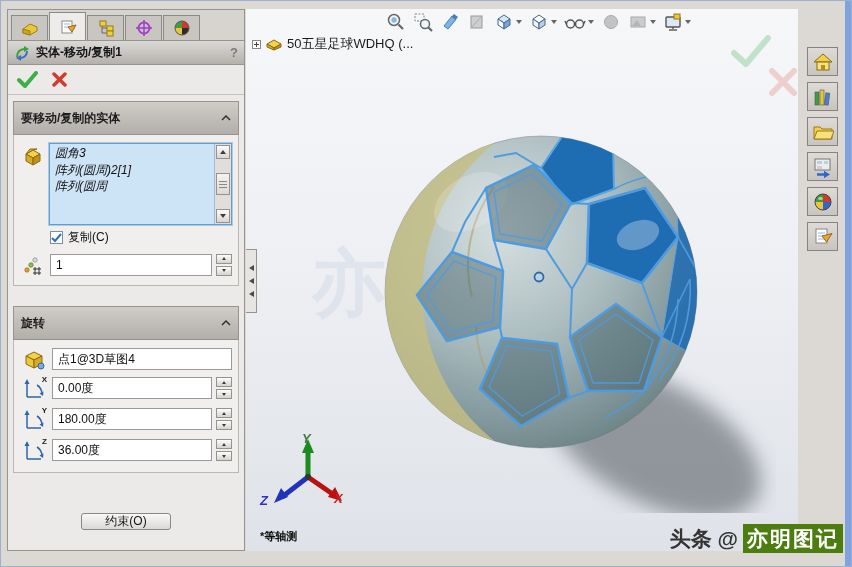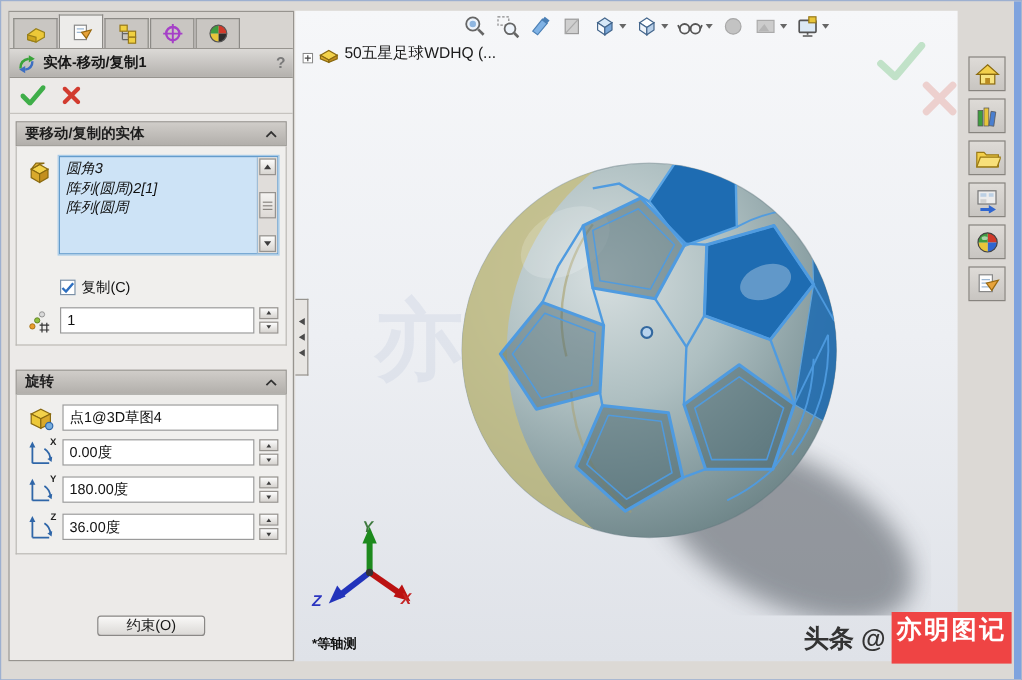--- a/index.html
+++ b/index.html
@@ -14,40 +14,40 @@
   .tabstrip { height:31px; background:#d7d4d0; display:flex; align-items:flex-end; padding:2px 3px 0; border-bottom:1px solid #97948f; }
   .pmtab { width:37px; height:25px; border:1px solid #8c8a86; border-bottom:none; background:#c9c6c2;
            display:flex; align-items:center; justify-content:center; margin-right:1px; }
   .pmtab.active { background:#edecea; height:28px; }
   .titlebar { height:24px; background:linear-gradient(#dbd9d6,#b4b1ad); display:flex; align-items:center;
               gap:5px; padding:0 6px; border-bottom:1px solid #97948f; }
   .titlebar .t { flex:1; font-weight:bold; font-size:12px; color:#161616; white-space:nowrap; }
   .help { color:#7a7a7a; font-weight:bold; font-size:13px; }
   .okrow { height:30px; display:flex; align-items:center; gap:14px; padding:0 9px; border-bottom:1px solid #c6c3bf; }
   .pmscroll { flex:1; padding:6px 5px 0; display:flex; flex-direction:column; }
-  .ghead { height:21px; background:linear-gradient(#d0cdc9,#b2afab); border:1px solid #97948f;
+  .ghead { height:34px; background:linear-gradient(#d0cdc9,#b2afab); border:1px solid #97948f;
            display:flex; align-items:center; padding:0 7px; font-size:12px; font-weight:bold; color:#1d1d1d; }
   .ghead .sp { flex:1; }
   .gbody { border:1px solid #bbb8b4; border-top:none; background:#f0efed; padding:8px 6px 9px; }
 
   .listrow { display:flex; gap:3px;font-style:italic; }
   .licon { width:26px; display:flex; justify-content:center; padding-top:3px; }
   .listbox { flex:1; height:82px; background:#cde3f6; border:1px solid #649ccc; display:flex; outline:1px solid #a8cbe8; }
   .items { flex:1; overflow:hidden; font-size:12px; line-height:16.5px; padding:1px 0 0 5px; color:#101010; white-space:nowrap; }
   .sbar { width:17px; background:#e0ddda; border-left:1px solid #9fbdd6; display:flex; flex-direction:column;
           align-items:center; justify-content:space-between; padding:1px; }
   .sbtn { width:14px; height:14px; background:linear-gradient(#fcfcfb,#d8d5d1); border:1px solid #96938f;
           display:flex; align-items:center; justify-content:center; }
   .sthumb { width:14px; height:22px; background:linear-gradient(#f4f3f1,#ddd9d5); border:1px solid #96938f;
             display:flex; flex-direction:column; gap:2px; align-items:center; justify-content:center; }
   .grip { width:8px; height:1px; background:#8a8782; }
   .tri-up { width:0; height:0; border-left:3px solid transparent; border-right:3px solid transparent; border-bottom:4px solid #3d3d3d; }
   .tri-dn { width:0; height:0; border-left:3px solid transparent; border-right:3px solid transparent; border-top:4px solid #3d3d3d; }
 
-  .checkrow { margin:19px 0 2px 30px; display:flex; align-items:center; gap:5px; font-size:12px; color:#101010; }
+  .checkrow { margin:4px 0 2px 30px; display:flex; align-items:center; gap:5px; font-size:12px; color:#101010; }
   .cbx { width:13px; height:13px; background:#fff; border:1px solid #7a8fa6; display:flex; align-items:center; justify-content:center; }
   .copiesrow { display:flex; align-items:center; gap:4px; margin-top:7px; }
   .field { flex:1; height:22px; background:#fff; border:1px solid #9a9a9a; font-size:12px; color:#101010;
            padding:0 5px; font-family:"Liberation Sans",sans-serif; min-width:0; }
   .spincol { width:16px; display:flex; flex-direction:column; gap:2px; }
   .spin { height:10px; background:linear-gradient(#fdfdfd,#d6d3cf); border:1px solid #96938f;
           display:flex; align-items:center; justify-content:center; }
   .spin .tri-up { border-bottom-width:3px; border-left-width:2.5px; border-right-width:2.5px; }
   .spin .tri-dn { border-top-width:3px; border-left-width:2.5px; border-right-width:2.5px; }
   .prow { display:flex; gap:4px; margin-bottom:7px; }
@@ -58,21 +58,21 @@
   .bottombar { height:58px; display:flex; align-items:center; justify-content:center; }
   .btn { min-width:90px; height:17px; background:linear-gradient(#f9f8f7,#dbd9d6); border:1px solid #8a8886;
          border-radius:3px; font-size:12px; color:#161616; display:flex; align-items:center; justify-content:center; padding:0 10px; }
 
   
   #vp { position:absolute; left:245px; top:8px; width:552px; height:542px; overflow:hidden;
         background:linear-gradient(180deg,#f6f7f9 0%, #edeff3 50%, #dfe2e8 100%); }
   #hud { position:absolute; left:140px; top:2px; display:flex; align-items:center; gap:7px; }
   .ticon { height:22px; display:flex; align-items:center; gap:2px; }
   .caret { width:0; height:0; border-left:3px solid transparent; border-right:3px solid transparent; border-top:4px solid #666; }
-  #tree { position:absolute; left:6px; top:26px; display:flex; align-items:flex-end; gap:5px; font-size:13px; color:#1b1b1b; }
+  #tree { position:absolute; left:6px; top:26px; display:flex; align-items:center; gap:5px; font-size:13px; color:#1b1b1b; }
   #confirm-ok { position:absolute; left:484px; top:26px; opacity:.5; }
   #confirm-cancel { position:absolute; left:522px; top:58px; opacity:.45; }
   #faintmark { position:absolute; left:66px; top:226px; font-size:74px; font-weight:bold; color:#cdd4e3; opacity:.4; }
   #ballwrap { position:absolute; left:130px; top:108px; }
   #triad { position:absolute; left:16px; top:426px; width:96px; height:84px; }
   .axlabel { position:absolute; font-size:13px; font-weight:bold; font-style:italic; }
   #axY { left:40px; top:-4px; color:#3f7a3f; }
   #axZ { left:-2px; top:58px; color:#2b35c0; }
   #axX { left:72px; top:56px; color:#c42222; }
   #viewlabel { position:absolute; left:14px; top:520px; font-size:11px; font-weight:bold; color:#0d0d0d; }
@@ -84,21 +84,21 @@
   
   #tp { position:absolute; left:802px; top:8px; width:44px; height:542px; }
   .tpbtn { width:31px; height:29px; background:linear-gradient(#dedbd7,#c8c5c1); border:1px solid #87847f;
            display:flex; align-items:center; justify-content:center; margin:0 0 6px 4px; }
   #tp .first { margin-top:38px; }
 
   
   #brand { position:absolute; right:8px; bottom:13px; display:flex; align-items:center; gap:5px;
            font-size:21px; font-weight:bold;text-align:right; }
   #brand .bp { color:#333; }
-  #brand .bh { background:#ef4444; color:#fff; padding:1px 4px 14px; letter-spacing:2px; }
+  #brand .bh { background:#4d7c0f; color:#fff; padding:1px 4px 0; letter-spacing:2px; }
 </style>
 </head>
 <body>
 
 <div id="app">
 
   <div id="pm">
 
     <div class="tabstrip">
       <div class="pmtab">

